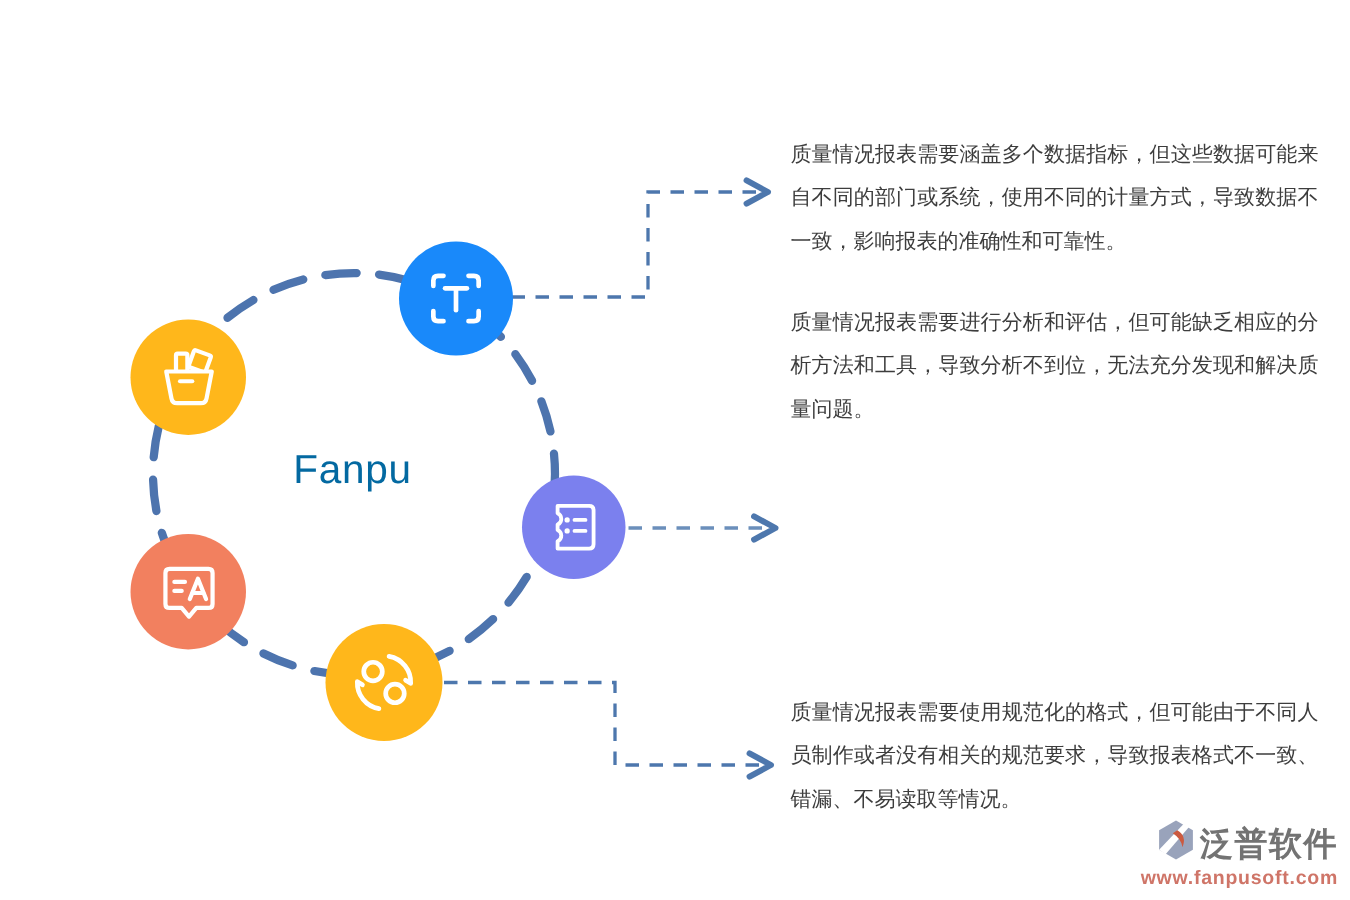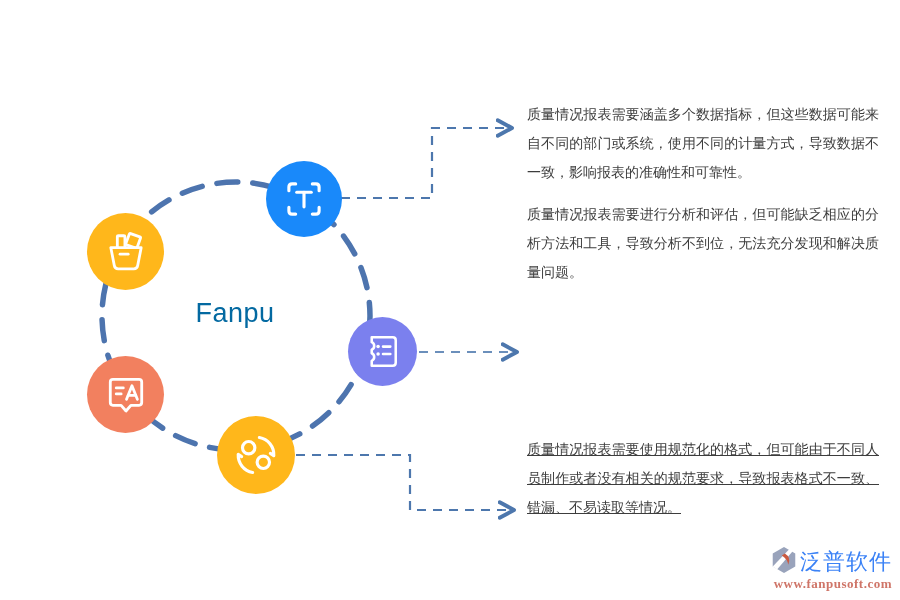--- a/index.html
+++ b/index.html
@@ -21,31 +21,31 @@
   .node-sync   {left:217px;top:416px;width:78px;height:78px;background:#ffb71b;}
   .center-label{
     position:absolute;left:160px;top:298px;width:150px;
     text-align:center;font-size:27px;color:#0369a1;letter-spacing:0.5px;
   }
   .note{
     position:absolute;left:527px;width:352px;
     font-size:14px;line-height:29px;color:#3d3d3d;
     text-align:justify;text-justify:inter-ideograph;
   }
-  .note-1{top:88px;margin-top:12px;}
+  .note-1{top:88px;}
   .note-2{top:200px;}
   .note-3{top:311px;}
-  .note-4{top:435px;text-decoration:underline;}
+  .note-4{top:460px;}
   .watermark{
     position:absolute;right:8px;bottom:8px;
     display:flex;flex-direction:column;align-items:flex-end;
   }
   .wm-row{display:flex;align-items:center;gap:3px;}
-  .wm-brand{font-size:22px;font-weight:normal;color:#3b82f6;letter-spacing:1px;}
-  .wm-url{font-size:13px;font-weight:bold;color:#cf7568;margin-top:-2px;letter-spacing:0.5px;font-family:Liberation Serif, serif;}
+  .wm-brand{font-size:22px;font-weight:bold;color:#737373;letter-spacing:1px;}
+  .wm-url{font-size:13px;font-weight:bold;color:#cf7568;margin-top:-2px;letter-spacing:0.5px;}
 </style>
 </head>
 <body>
 
 <div class="stage">
 
   <svg class="overlay" width="900" height="600" viewBox="0 0 900 600">
     <defs>
       <marker id="arrow" markerWidth="12" markerHeight="12" refX="7.5" refY="4.5" orient="auto">
         <path d="M1 1 L7.5 4.5 L1 8" fill="none" stroke="#4d77ad" stroke-width="1.8" stroke-linecap="round" stroke-linejoin="round"></path>

